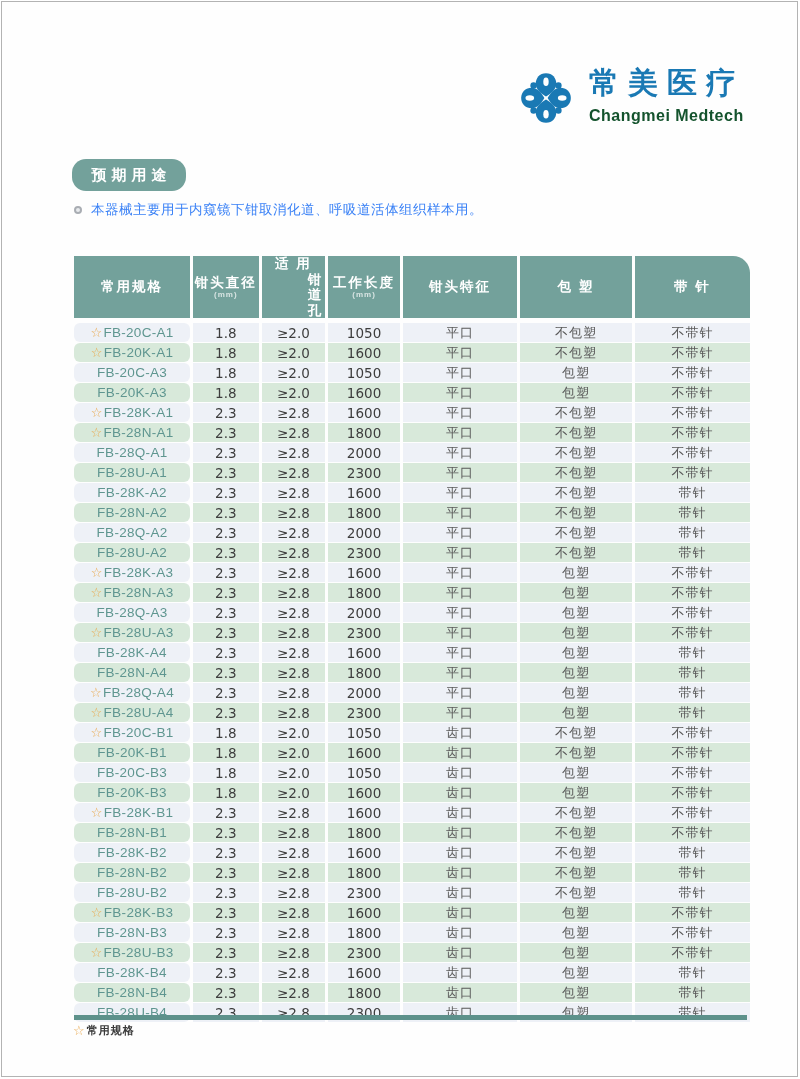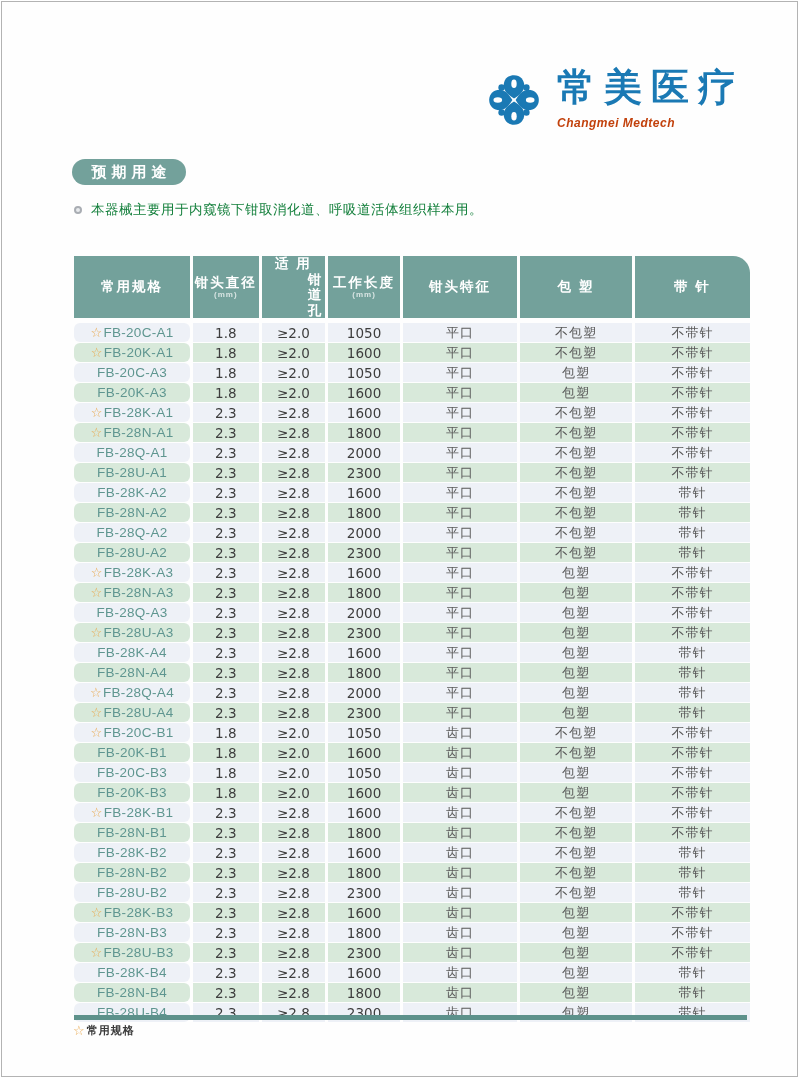--- a/index.html
+++ b/index.html
@@ -5,34 +5,34 @@
   * { margin:0; padding:0; box-sizing:border-box; }
   html,body { width:800px; height:1079px; background:#fff;
     font-family:"Liberation Sans","DejaVu Sans",sans-serif; }
   .page { position:absolute; left:1px; top:1px; width:797px; height:1076px;
     border:1px solid #b3b3b3; background:#fefefe; overflow:hidden; }
 
   
   .logo { position:absolute; top:60px; right:52px; display:flex; align-items:center; gap:16px; }
   .logo-icon { width:54px; height:56px; margin-top:8px; }
   .logo-text { text-align:left; }
-  .brand-cn { font-size:38px; font-weight:bold; letter-spacing:9px; color:#1a79b4;
+  .brand-cn { font-size:30px; font-weight:bold; letter-spacing:9px; color:#1a79b4;
     font-family:"Liberation Serif","DejaVu Serif",serif; white-space:nowrap; }
-  .brand-en { font-size:12px; font-weight:bold; color:#c2410c; letter-spacing:0.5px; margin-top:3px;font-style:italic; }
+  .brand-en { font-size:16px; font-weight:bold; color:#14532d; letter-spacing:0.5px; margin-top:3px; }
 
   
-  .section-pill { position:absolute; left:70px; top:157px; width:114px; height:26px;
+  .section-pill { position:absolute; left:70px; top:157px; width:114px; height:32px;
     background:#73a19b; border-radius:14px; color:#fff; font-size:15px; font-weight:bold;
     letter-spacing:5px; display:flex; align-items:center; justify-content:center; padding-left:5px; }
 
   
   .intro { position:absolute; left:72px; top:199px; display:flex; align-items:center; gap:9px; }
   .ring-bullet { width:8px; height:8px; border:2px solid #a9adb3; border-radius:50%;
     background:#e9ebee; flex:0 0 auto; }
-  .intro-text { font-size:13.5px; color:#15803d; letter-spacing:0.5px; }
+  .intro-text { font-size:13.5px; color:#3b82f6; letter-spacing:0.5px; }
 
   
   .table-wrap { position:absolute; left:69px; top:253px; }
   table { border-collapse:separate; border-spacing:3px 1px; table-layout:fixed; width:682px; }
   th, td { overflow:hidden; }
   thead th { background:#73a19b; height:40px; color:#fff; font-weight:bold;
     font-size:13.5px; text-align:center; vertical-align:middle; line-height:1.15; letter-spacing:2px; }
   thead th.last { border-top-right-radius:17px; }
   thead th .h-sub { font-size:8px; font-weight:bold; color:rgba(255,255,255,0.72); letter-spacing:1px; }
   thead th .h-line2 { font-size:13.5px; letter-spacing:2px;padding-left:44px; }

